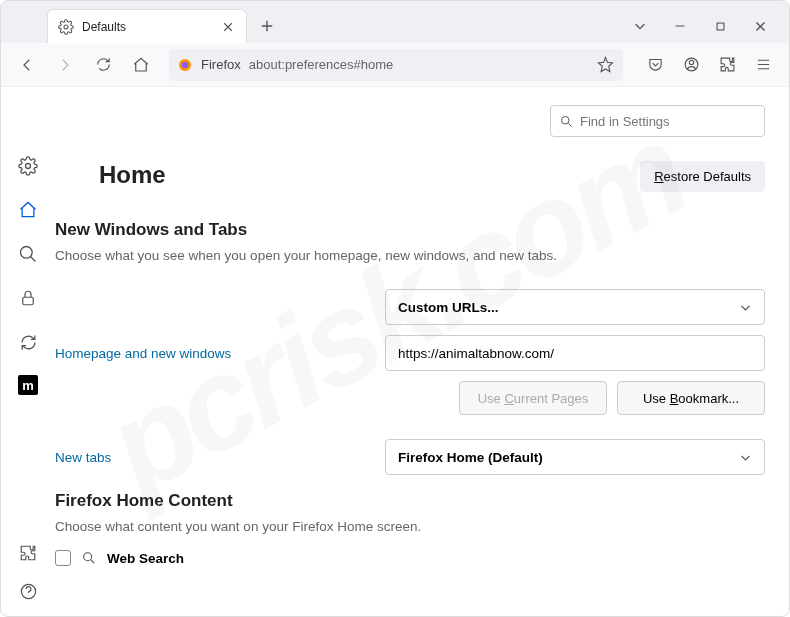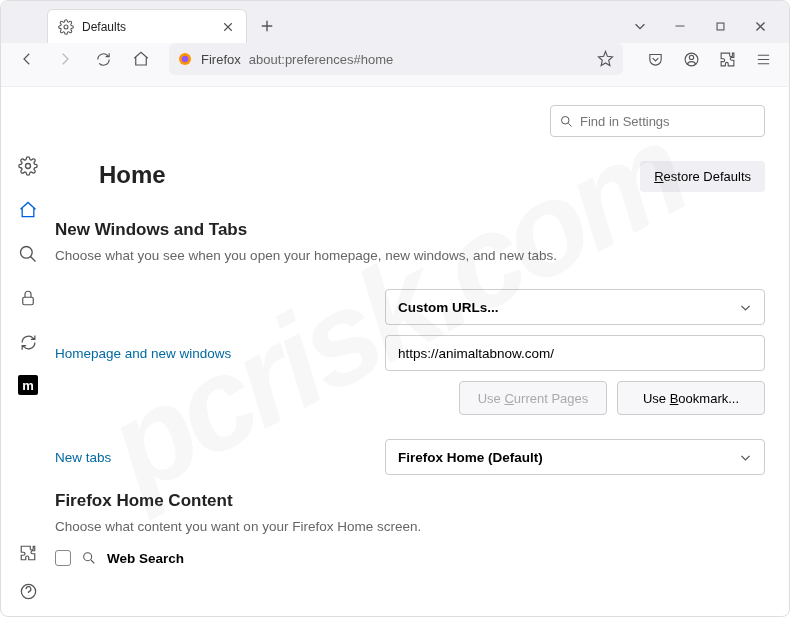--- a/index.html
+++ b/index.html
@@ -9,21 +9,21 @@
 .tab-bar { height: 42px; background: #f0f0f4; display: flex; align-items: flex-end; padding: 0 8px; }
 .tab { background: #fff; border-radius: 6px 6px 0 0; height: 34px; display: flex; align-items: center; padding: 0 10px; gap: 8px; min-width: 200px; border: 1px solid #ddd; border-bottom: none; margin-left: 38px; }
 .tab .gear { width: 16px; height: 16px; }
 .tab-title { font-size: 12px; color: #222; flex: 1; }
 .tab-close { width: 16px; height: 16px; display: flex; align-items: center; justify-content: center; cursor: pointer; }
 .new-tab { width: 28px; height: 28px; display: flex; align-items: center; justify-content: center; margin-left: 6px; margin-bottom: 3px; cursor: pointer; }
 .tabbar-right { margin-left: auto; display: flex; gap: 22px; padding-right: 12px; margin-bottom: 8px; }
 .win-btn { width: 18px; height: 18px; display: flex; align-items: center; justify-content: center; cursor: pointer; }
 
 
-.toolbar { height: 44px; background: #f9f9fb; display: flex; align-items: flex-start; padding: 0 10px; gap: 6px; border-bottom: 1px solid #eee; }
+.toolbar { height: 44px; background: #f9f9fb; display: flex; align-items: center; padding: 0 10px; gap: 6px; border-bottom: 1px solid #eee; }
 .tbtn { width: 32px; height: 32px; display: flex; align-items: center; justify-content: center; cursor: pointer; border-radius: 4px; }
 .tbtn.disabled { opacity: 0.4; }
 .urlbar { flex: 1; height: 32px; background: #f0f0f4; border-radius: 6px; display: flex; align-items: center; padding: 0 8px; gap: 8px; margin: 0 10px 0 6px; }
 .urlbar .fox { width: 16px; height: 16px; }
 .ident { font-size: 13px; color: #444; }
 .url-text { font-size: 13px; color: #666; flex: 1; }
 .star { width: 18px; height: 18px; }
 .toolbar-right { display: flex; gap: 4px; }
 
 

